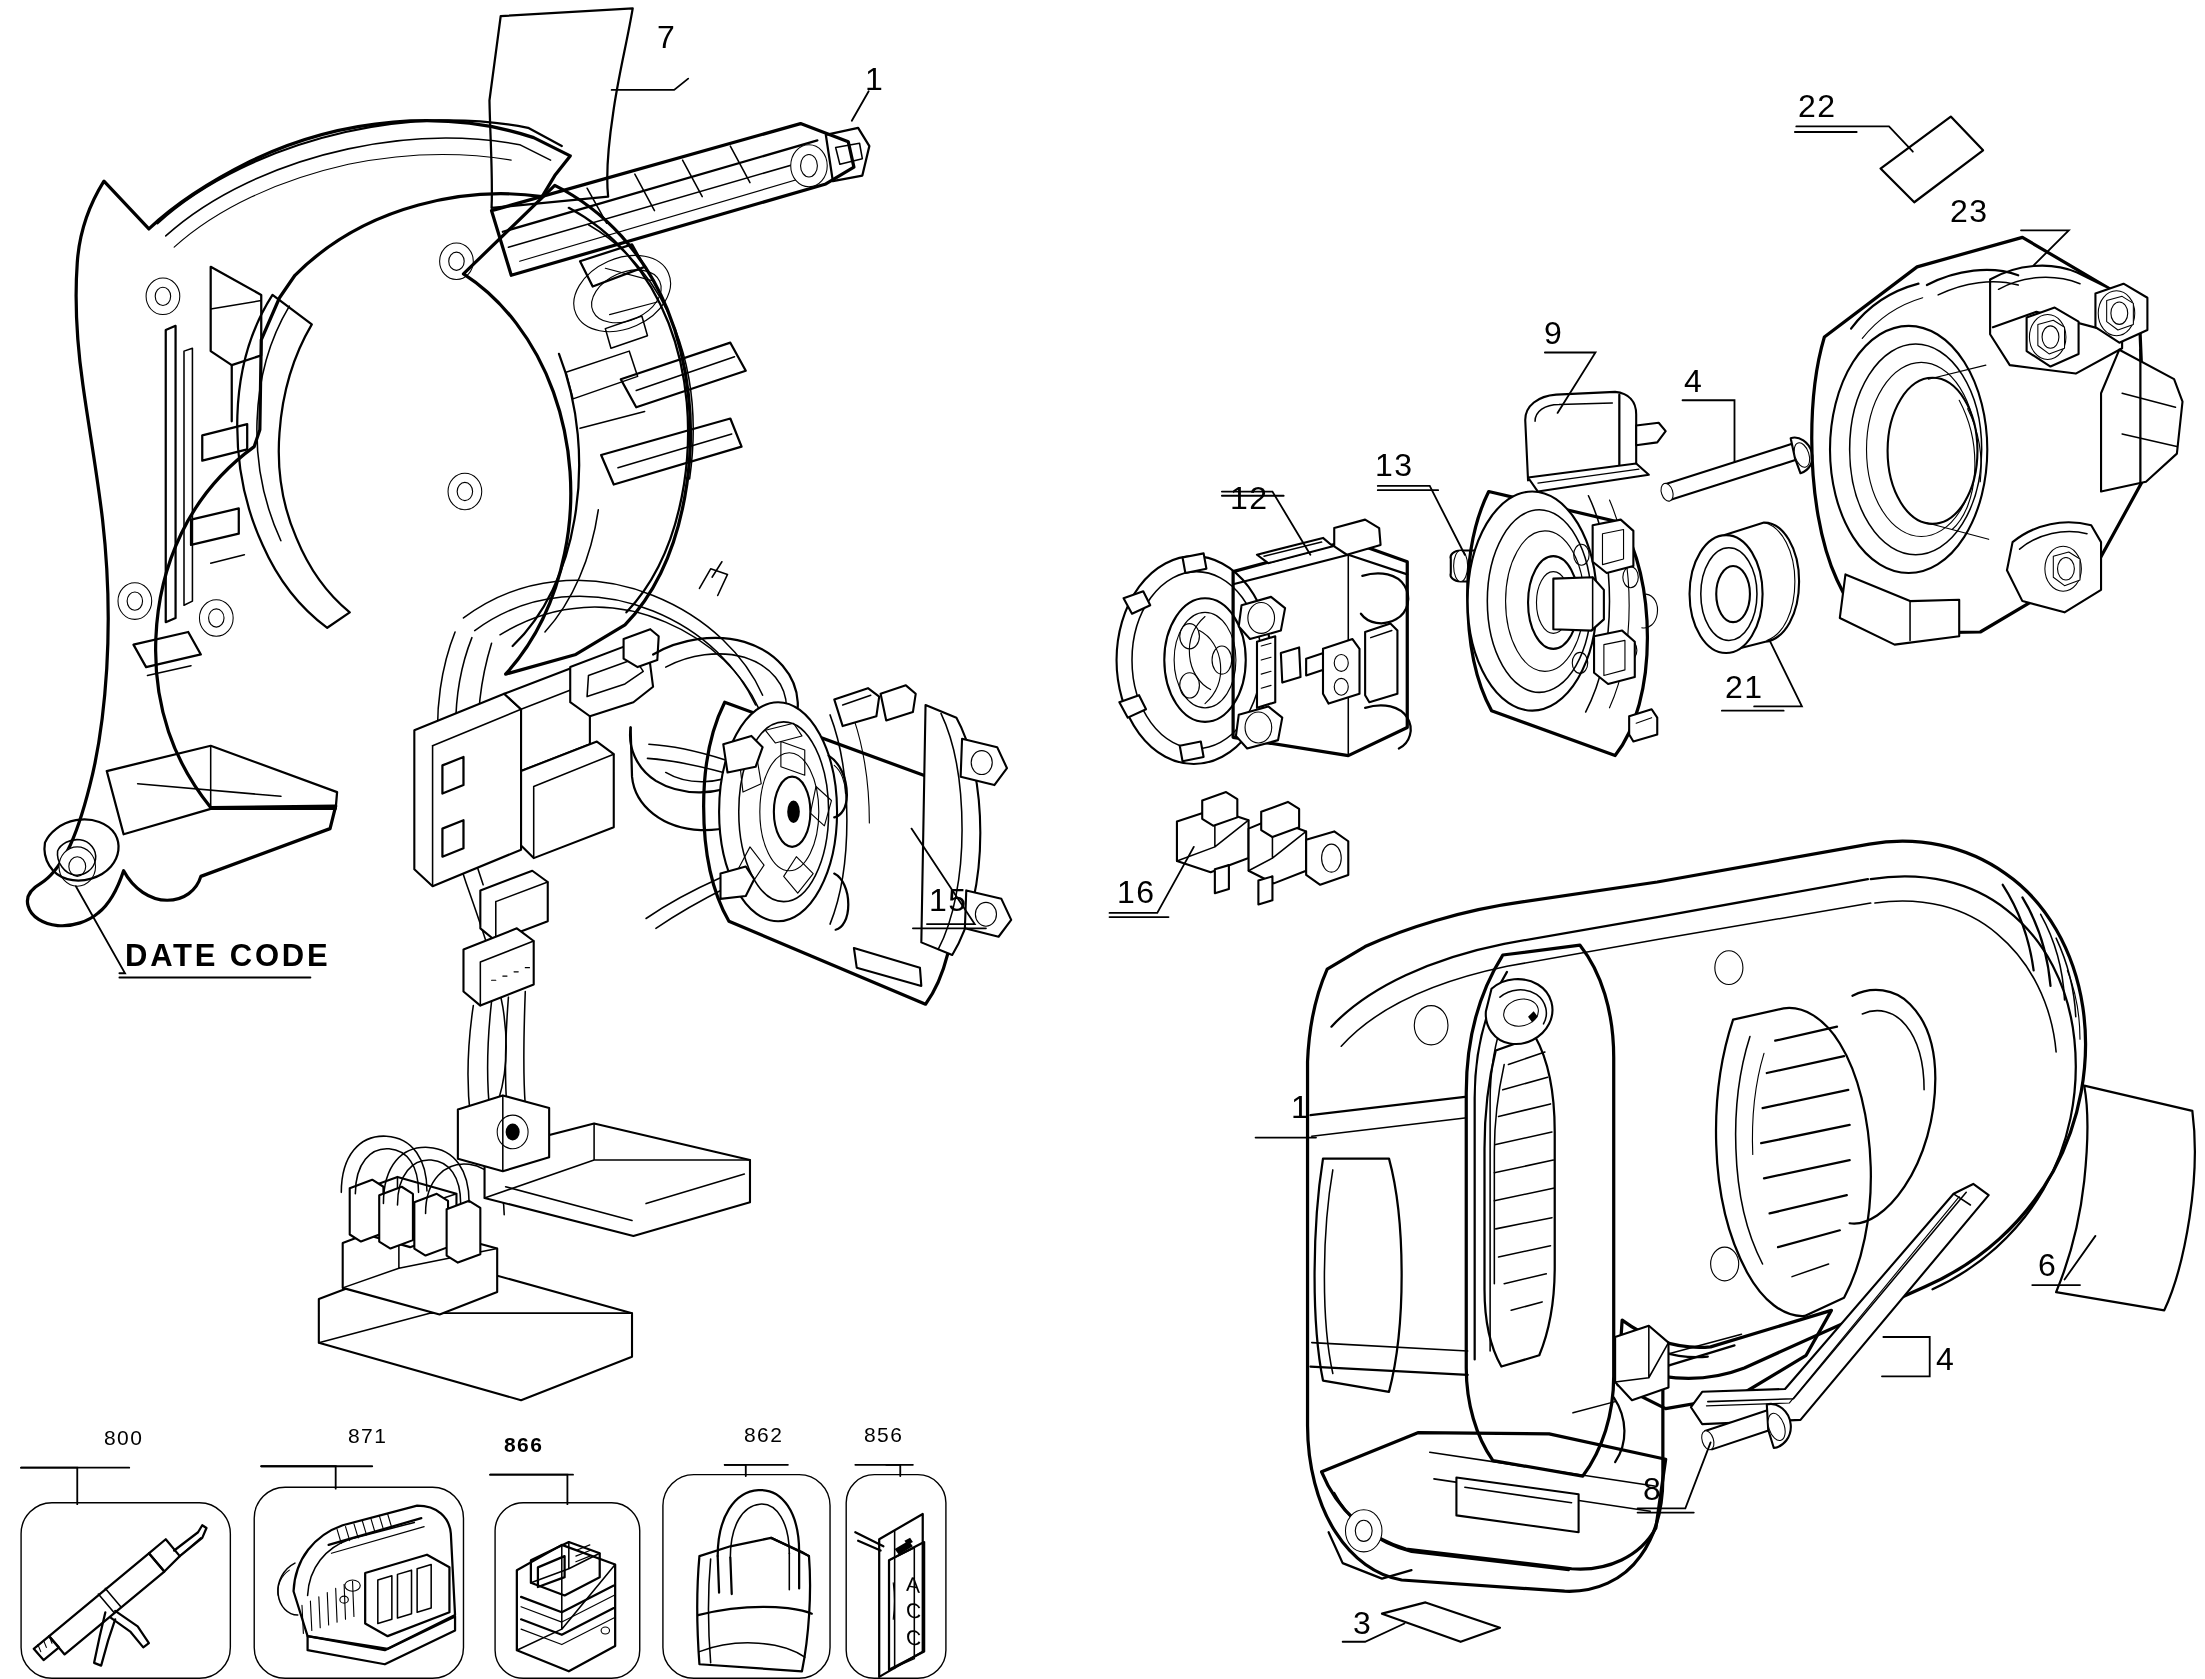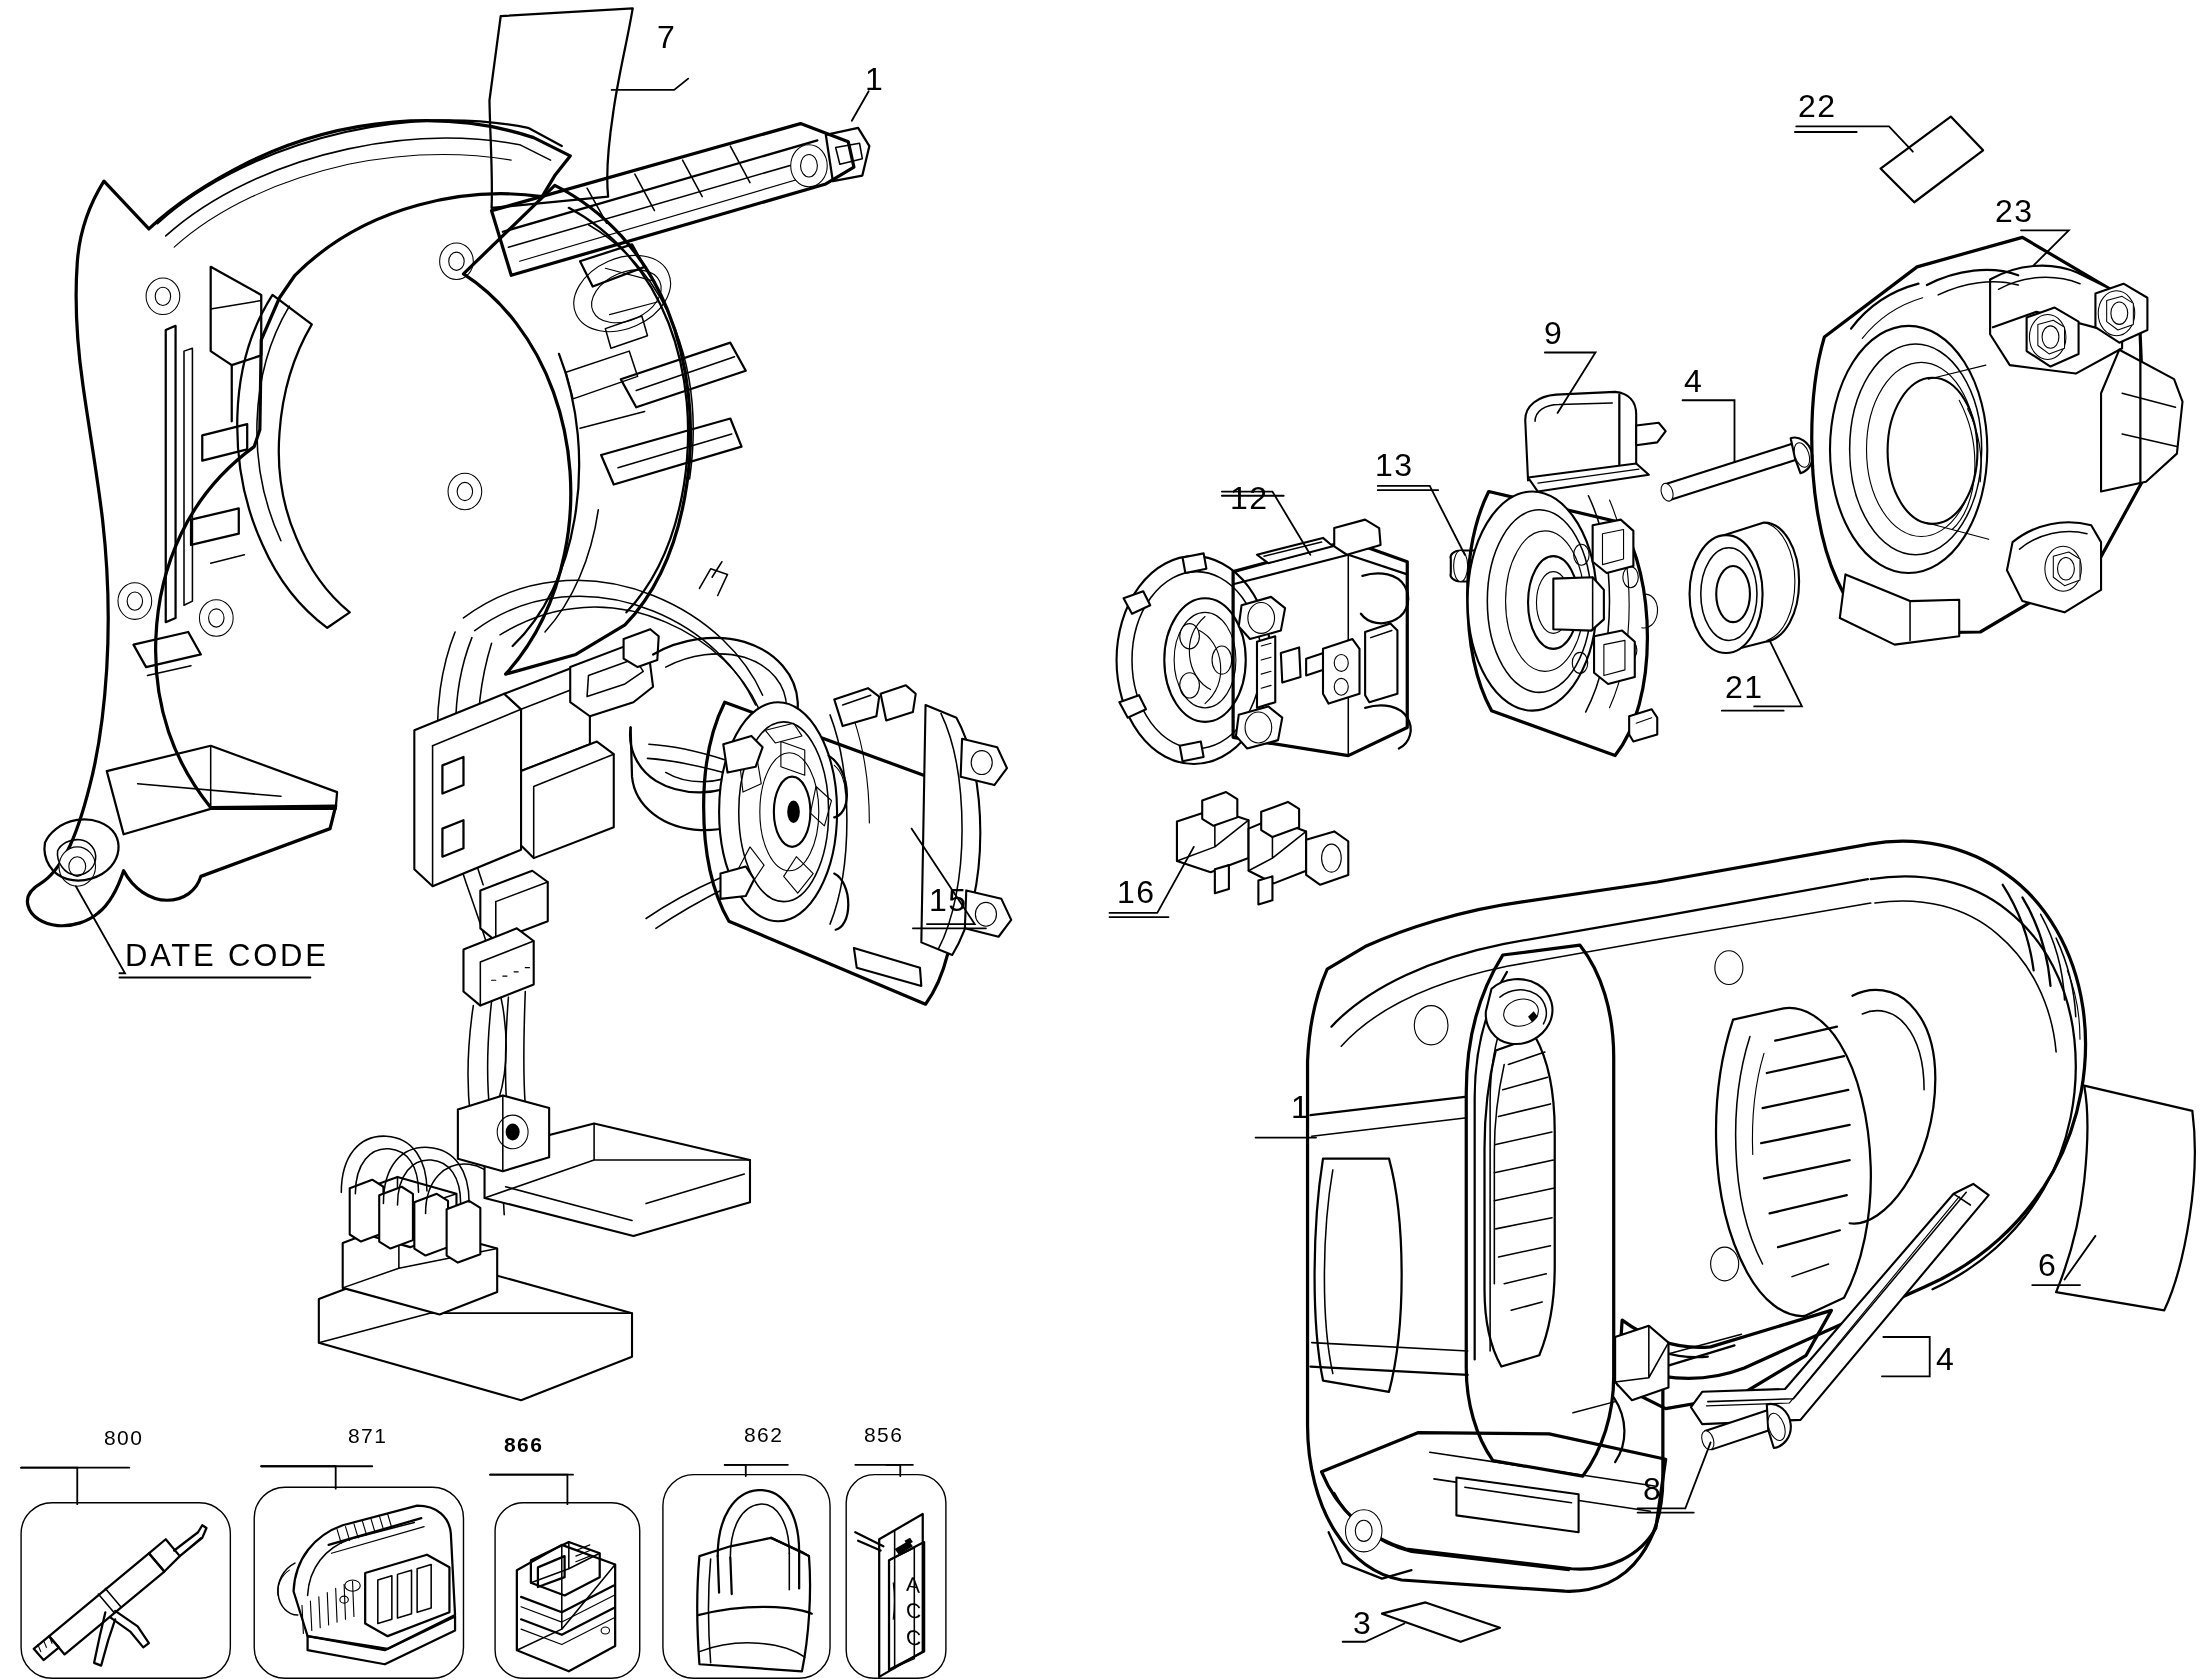--- a/index.html
+++ b/index.html
@@ -21,20 +21,21 @@
     white-space:nowrap;
     line-height:1;
   }
   .datecode{
     position:absolute;
     font-family:"Liberation Sans", sans-serif;
     font-size:31px;
     letter-spacing:2.8px;
     color:#000;
     white-space:nowrap;
+    font-weight:bold;
   }
   .accbox-label{
     position:absolute;
     font-family:"Liberation Sans", sans-serif;
     font-size:21px;
     letter-spacing:1.4px;
     color:#000;
     white-space:nowrap;
   }
   .acc-text{
@@ -761,21 +762,21 @@
     <path class="ld" d="M698 2100 L816 2100"></path>
     <path class="ld" d="M1032 2086 L1062 2086 L1062 2102"></path>
     <path class="ld" d="M1032 2086 L1122 2086"></path>
     <path class="ld" d="M1262 2086 L1282 2086 L1282 2102"></path>
     <path class="ld" d="M1218 2086 L1300 2086"></path>
   </svg>
 
   <div class="callout" style="left:657px;top:21px;">7</div>
   <div class="callout" style="left:865px;top:63px;">1</div>
   <div class="callout" style="left:1798px;top:90px;">22</div>
-  <div class="callout" style="left:1995px;top:195px;">23</div>
+  <div class="callout" style="left:1950px;top:195px;">23</div>
   <div class="callout" style="left:1544px;top:317px;">9</div>
   <div class="callout" style="left:1684px;top:365px;">4</div>
   <div class="callout" style="left:1375px;top:449px;text-align:center;">13</div>
   <div class="callout" style="left:1230px;top:482px;">12</div>
   <div class="callout" style="left:1725px;top:671px;">21</div>
   <div class="callout" style="left:921px;top:884px;margin-left:8px;">15</div>
   <div class="callout" style="left:1117px;top:876px;">16</div>
   <div class="callout" style="left:1291px;top:1091px;">1</div>
   <div class="callout" style="left:2038px;top:1249px;">6</div>
   <div class="callout" style="left:1936px;top:1343px;">4</div>

